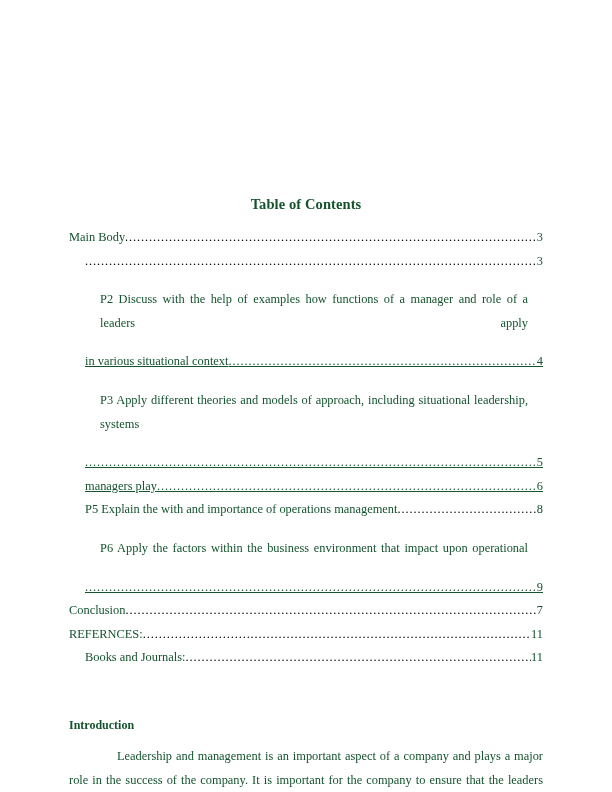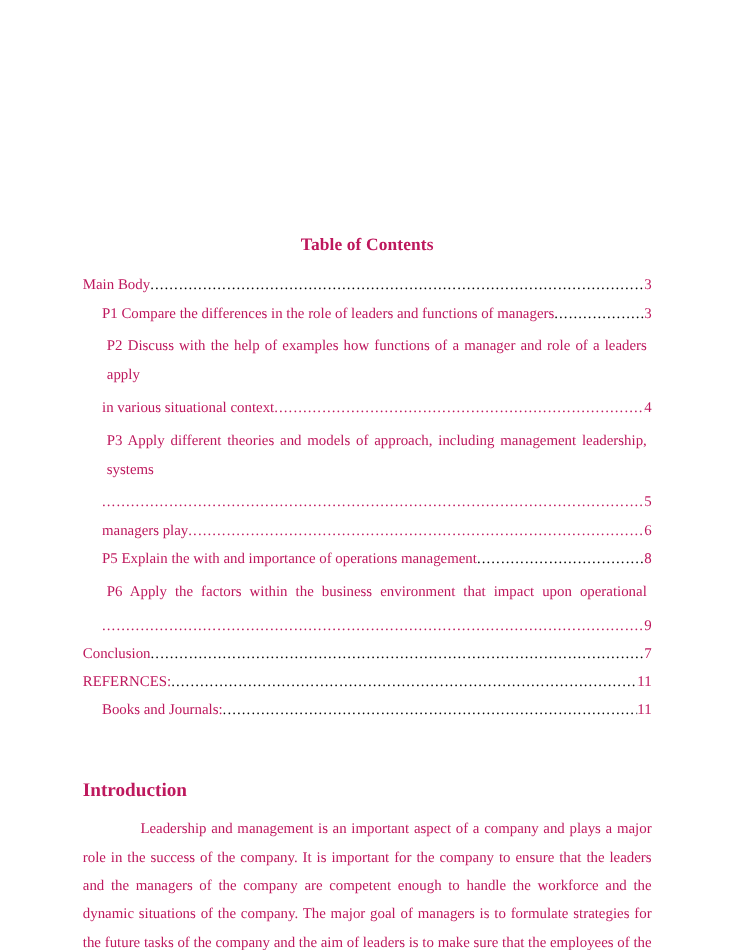--- a/index.html
+++ b/index.html
@@ -7,21 +7,21 @@
     padding: 0;
     background: #ffffff;
   }
   .page {
     position: relative;
     width: 612px;
     height: 792px;
     background: #ffffff;
     overflow: hidden;
     font-family: "Liberation Serif", "DejaVu Serif", serif;
-    color: #be185d;
+    color: #14532d;
     -webkit-font-smoothing: antialiased;
   }
 
   
   .content {
     position: absolute;
     left: 69px;
     top: 0;
     width: 474px;
   }
@@ -82,45 +82,46 @@
   .row .pageno {
     flex: 0 0 auto;
     white-space: pre;
     text-align: right;
   }
 
   
   .multi .just {
     text-align: justify;
     text-align-last: justify;
-    margin: 4px;
+    margin: 15px;
   }
   .multi .tail {
     display: flex;
     align-items: flex-end;
     width: 100%;
+    text-decoration: underline;
   }
   .multi .tail .label { white-space: pre; flex: 0 0 auto; }
   .multi .tail .leader {
     flex: 1 1 auto;
     overflow: hidden;
     white-space: nowrap;
     letter-spacing: 0.9px;
   }
   .multi .tail .leader::before {
     content: "........................................................................"
              "........................................................................"
              "........................................................................";
   }
   .multi .tail .pageno { flex: 0 0 auto; white-space: pre; }
 
   
   .section-heading {
     font-weight: bold;
-    font-size: 16px;
+    font-size: 12px;
     line-height: 18px;
     margin: 0;
     padding-top: 46px;
   }
   .body-para {
     font-size: 12.4px;
     line-height: 23.8px;
     text-align: justify;
     text-indent: 48px;
     margin: 0;
@@ -138,35 +139,34 @@
     <ul class="toc" id="toc-list">
         <li class="toc-entry lvl1">
           <div class="row">
             <span class="label">Main Body</span>
             <span class="leader"></span>
             <span class="pageno">3</span>
           </div>
         </li>
         <li class="toc-entry lvl2">
           <div class="row">
-            <span class="label">P1 Compare the differences in the role of leaders and functions of managers</span>
             <span class="leader"></span>
             <span class="pageno">3</span>
           </div>
         </li>
         <li class="toc-entry lvl2 multi">
           <div class="just">P2 Discuss with the help of examples how functions of a manager and role of a leaders apply</div>
           <div class="tail">
             <span class="label">in various situational context</span>
             <span class="leader"></span>
             <span class="pageno">4</span>
           </div>
         </li>
         <li class="toc-entry lvl2 multi">
-          <div class="just">P3 Apply different theories and models of approach, including management leadership, systems</div>
+          <div class="just">P3 Apply different theories and models of approach, including situational leadership, systems</div>
           <div class="tail">
             <span class="leader"></span>
             <span class="pageno">5</span>
           </div>
         </li>
         <li class="toc-entry lvl2 multi">
           <div class="tail">
             <span class="label">managers play</span>
             <span class="leader"></span>
             <span class="pageno">6</span>

